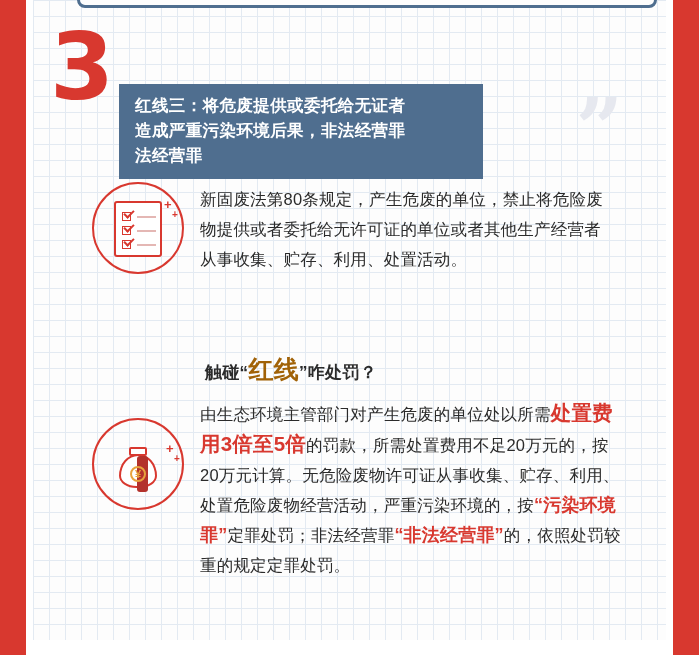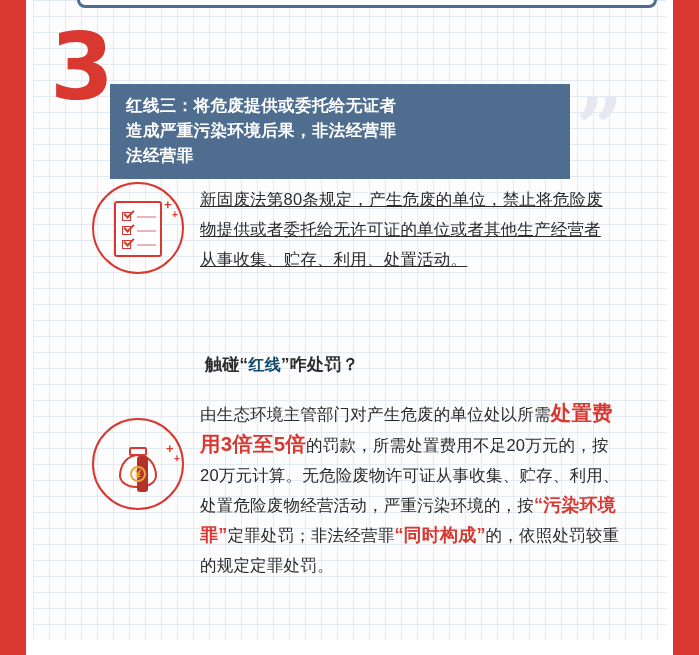--- a/index.html
+++ b/index.html
@@ -97,23 +97,23 @@
     font-size: 82px;
     font-weight: bold;
     color: #e6e8ef;
     line-height: 60px;
     letter-spacing: 2px;
   }
 
   
   .header-band {
     position: absolute;
-    left: 110px;
+    left: 119px;
     top: 84px;
-    width: 460px;
+    width: 364px;
     padding: 9px 16px 11px 16px;
     background: #4f6e8f;
     box-sizing: border-box;
   }
   .header-band .line {
     color: #ffffff;
     font-size: 16.5px;
     font-weight: bold;
     line-height: 25px;
     letter-spacing: 0.4px;
@@ -151,35 +151,34 @@
 
   .row1 {
     left: 92px;
     top: 182px;
     width: 520px;
   }
   .row1 .text {
     width: 418px;
     margin-left: 12px;
     padding-top: 2px;
-    text-decoration: underline;
   }
 
   .subhead {
     position: absolute;
     left: 205px;
     top: 353px;
     font-size: 17px;
     font-weight: bold;
     color: #2b2b2b;
     letter-spacing: 0.3px;
   }
   .subhead .red {
-    color: #0c4a6e;
-    font-size: 16px;
+    color: #a16207;
+    font-size: 25px;
     font-weight: bold;
   }
 
   .row2 {
     left: 92px;
     top: 398px;
     width: 530px;
   }
   .row2 .text {
     width: 428px;
@@ -357,16 +356,16 @@
       <div class="icon-circle"></div>
       <div class="bag-icon">
         <div class="bag-body"></div>
         <div class="bag-neck"></div>
         <div class="hand-bar"></div>
         <div class="bag-coin">¥</div>
       </div>
       <div class="spark" style="left:74px; top:24px;">+</div>
       <div class="spark" style="left:82px; top:34px; font-size:10px;">+</div>
     </div>
-    <div class="text para"><span>由生态环境主管部门对产生危废的单位处以所需</span><span class="hl">处置费用3倍至5倍</span><span>的罚款，所需处置费用不足20万元的，按20万元计算。无危险废物许可证从事收集、贮存、利用、处置危险废物经营活动，严重污染环境的，按</span><span class="hl-sm">“污染环境罪”</span><span>定罪处罚；非法经营罪</span><span class="hl-sm">“同时构成”</span><span>的，依照处罚较重的规定定罪处罚。</span></div>
+    <div class="text para"><span>由生态环境主管部门对产生危废的单位处以所需</span><span class="hl">处置费用3倍至5倍</span><span>的罚款，所需处置费用不足20万元的，按20万元计算。无危险废物许可证从事收集、贮存、利用、处置危险废物经营活动，严重污染环境的，按</span><span class="hl-sm">“污染环境罪”</span><span>定罪处罚；非法经营罪</span><span class="hl-sm">“非法经营罪”</span><span>的，依照处罚较重的规定定罪处罚。</span></div>
   </div>
 
 </div>
 
 </body></html>

